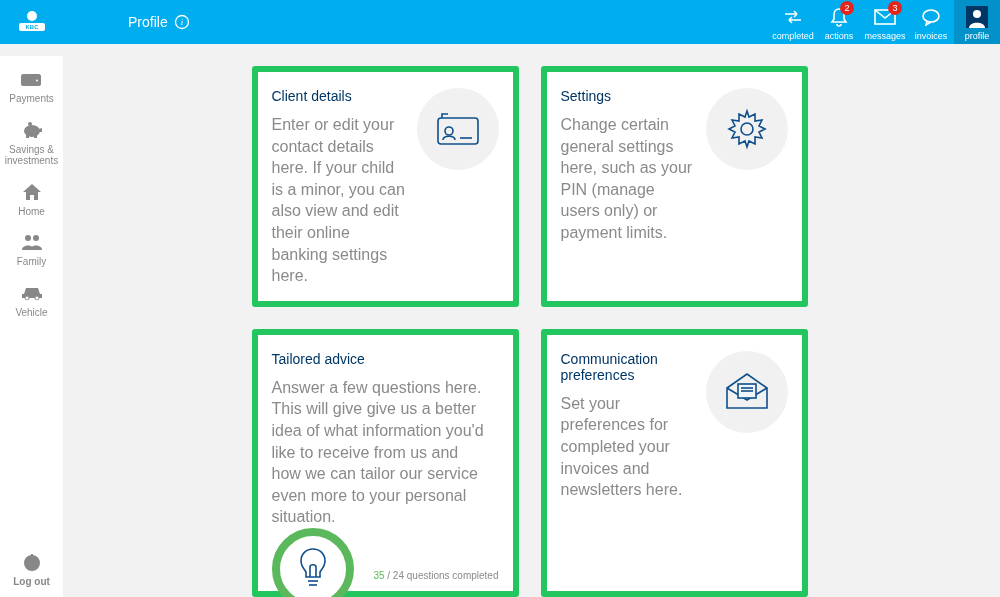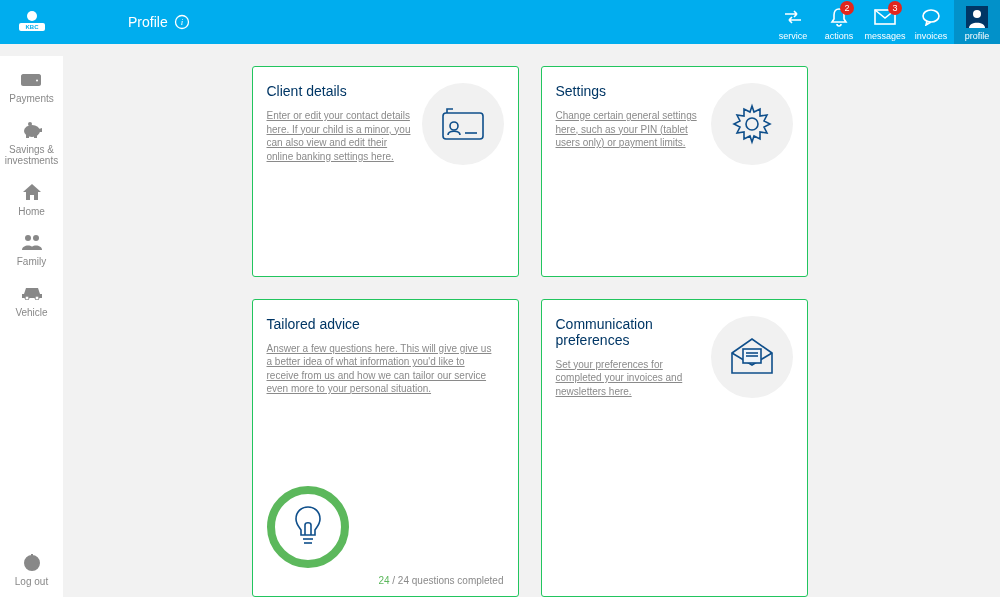--- a/index.html
+++ b/index.html
@@ -102,60 +102,59 @@
     text-align: center;
     line-height: 1.15;
   }
   .side-item .side-icon {
     height: 22px;
     display:flex;align-items:center;justify-content:center;
     margin-bottom: 3px;
   }
   .side-item svg { fill:#888; }
   .sidebar .spacer { flex: 1; }
-  .side-item.logout { margin-bottom: 10px; }
+  .side-item.logout { margin-bottom: 10px; font-weight: bold; }
 
   
   .main {
     position: absolute;
     top: 44px; left: 63px; right: 0; bottom: 0;
     padding: 22px 0 0 0;
     display: flex;
     justify-content: center;
   }
   .grid {
     width: 560px;
     display: grid;
     grid-template-columns: repeat(2, 267px);
     gap: 22px 22px;
   }
   .card {
     background: #fff;
     border-radius: 3px;
-    border: 1px solid #22c55e;
+    border: 6px solid #22c55e;
     padding: 16px 14px 14px 14px;
     display: flex;
     position: relative;
     min-height: 120px;
     cursor: pointer;
   }
   .card-text {
     flex: 1;
     padding-right: 10px;
   }
   .card-title {
     color: #003665;
     font-size: 14px;
     margin-bottom: 10px;
   }
   .card-desc {
     color: #8a8a8a;
-    font-size: 10px;
+    font-size: 16px;
     line-height: 1.35;
-    text-decoration: underline;
   }
   .card-icon-circle {
     width: 82px; height: 82px;
     background: #f1f1f1;
     border-radius: 50%;
     display: flex;
     align-items: center;
     justify-content: center;
     flex-shrink: 0;
   }
@@ -194,21 +193,21 @@
     </span>
   </div>
   <div class="top-actions">
     <div class="top-action">
       <div class="icon-wrap">
         <svg width="22" height="18" viewBox="0 0 22 18" fill="none" stroke="#fff" stroke-width="1.6">
             <path d="M3 6 L15 6 M15 6 L12 3 M15 6 L12 9"></path>
             <path d="M19 12 L7 12 M7 12 L10 9 M7 12 L10 15"></path>
           </svg>
       </div>
-      <span>service</span>
+      <span>completed</span>
     </div>
     <div class="top-action">
       <div class="icon-wrap">
         <svg width="18" height="20" viewBox="0 0 18 20" fill="none" stroke="#fff" stroke-width="1.6">
             <path d="M9 2 C6 2 4 4 4 8 L4 12 L2 15 L16 15 L14 12 L14 8 C14 4 12 2 9 2 Z"></path>
             <path d="M7 17 C7 18 8 19 9 19 C10 19 11 18 11 17"></path>
           </svg>
         <span class="badge">2</span>
       </div>
       <span>actions</span>
@@ -324,21 +323,21 @@
             <circle cx="13" cy="19" r="4"></circle>
             <path d="M7 28 C7 23 19 23 19 28"></path>
             <line x1="24" y1="26" x2="36" y2="26"></line>
           </svg>
       </div>
     </div>
 
     <div class="card">
       <div class="card-text">
         <div class="card-title">Settings</div>
-        <div class="card-desc">Change certain general settings here, such as your PIN (tablet users only) or payment limits.</div>
+        <div class="card-desc">Change certain general settings here, such as your PIN (manage users only) or payment limits.</div>
       </div>
       <div class="card-icon-circle">
         <svg width="46" height="46" viewBox="0 0 46 46" fill="none" stroke="#0f4f8b" stroke-width="1.6">
             <circle cx="23" cy="23" r="6"></circle>
             <path d="M23 5 L25 11 L31 8 L31 15 L38 14 L35 20 L41 23 L35 26 L38 32 L31 31 L31 38 L25 35 L23 41 L21 35 L15 38 L15 31 L8 32 L11 26 L5 23 L11 20 L8 14 L15 15 L15 8 L21 11 Z"></path>
           </svg>
       </div>
     </div>
 
     <div class="card tailored">
@@ -348,21 +347,21 @@
       </div>
       <div class="card-icon-circle green">
         <svg width="30" height="44" viewBox="0 0 30 44" fill="none" stroke="#0f4f8b" stroke-width="1.6">
             <path d="M15 2 C8 2 3 7 3 14 C3 19 6 22 8 25 L8 30 L22 30 L22 25 C24 22 27 19 27 14 C27 7 22 2 15 2 Z"></path>
             <line x1="10" y1="34" x2="20" y2="34"></line>
             <line x1="11" y1="38" x2="19" y2="38"></line>
             <path d="M12 30 L12 20 C12 17 18 17 18 20 L18 30"></path>
           </svg>
       </div>
       <div class="card-progress">
-        <span class="done">24</span><span> / 24 questions completed</span>
+        <span class="done">35</span><span> / 24 questions completed</span>
       </div>
     </div>
 
     <div class="card">
       <div class="card-text">
         <div class="card-title">Communication preferences</div>
         <div class="card-desc">Set your preferences for completed your invoices and newsletters here.</div>
       </div>
       <div class="card-icon-circle">
         <svg width="48" height="40" viewBox="0 0 48 40" fill="none" stroke="#0f4f8b" stroke-width="1.6">

